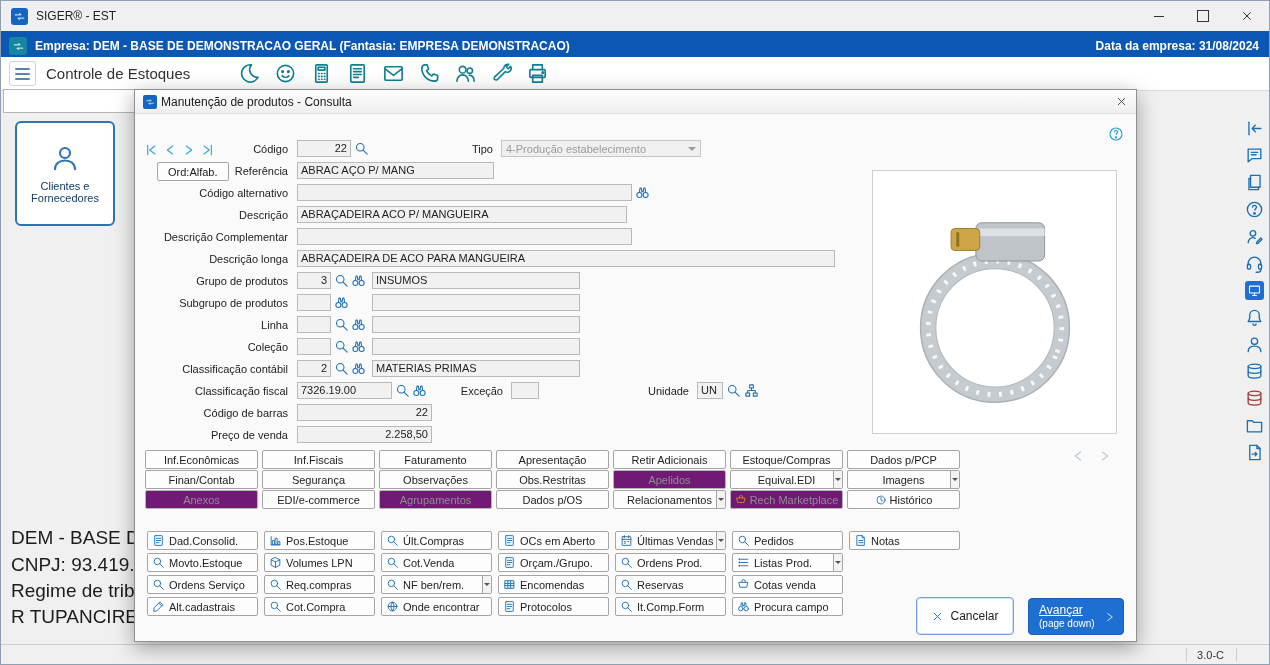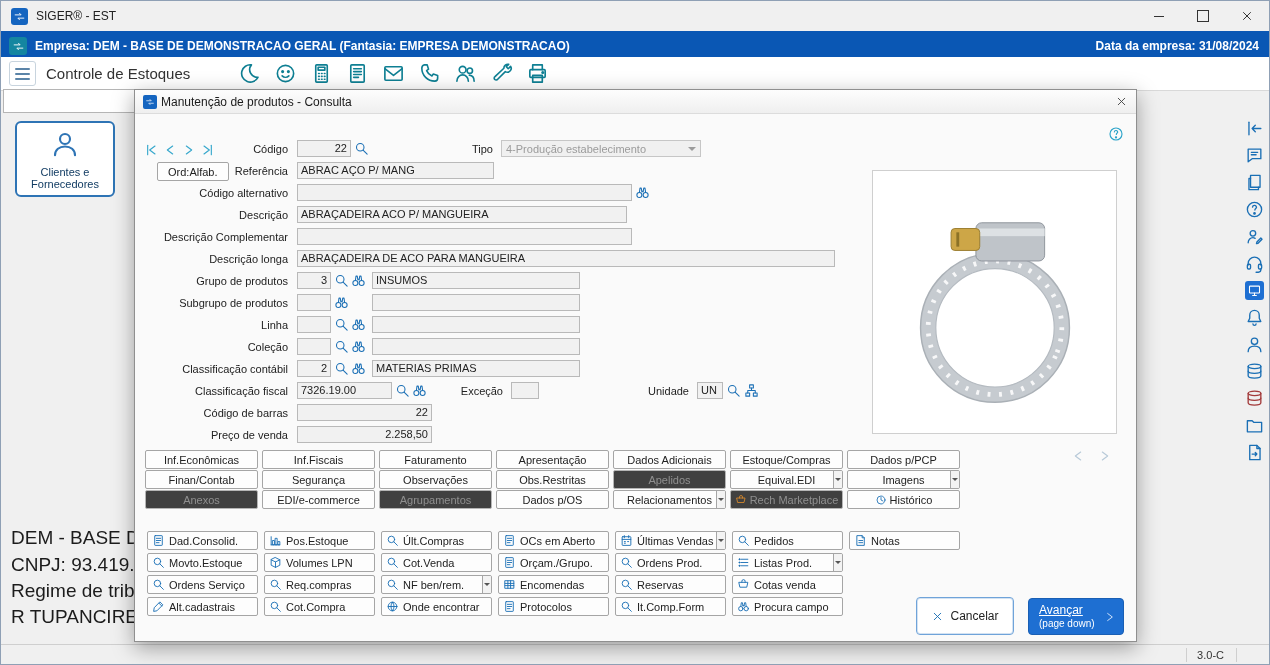--- a/index.html
+++ b/index.html
@@ -24,21 +24,21 @@
   .toolbar { height:34px; background:#fff; border-bottom:1px solid #d9d9d9; display:flex; align-items:center; padding:0 8px; }
   .hmb { width:27px; height:25px; border:1px solid #c8d4de; border-radius:3px; display:flex; flex-direction:column; justify-content:center; gap:3px; padding:0 5px; margin-right:10px; }
   .hmb i { display:block; height:2px; background:#5b84a8; border-radius:1px; }
   .tbtitle { font-size:15px; color:#333; }
   .tbicons { display:flex; gap:13px; margin-left:48px; align-items:center; }
   .tbic { width:23px; height:23px; color:#0e7f93; }
 
   
   .workspace { position:relative; height:555px; background:#f0f0f0; }
   .wsearch { position:absolute; left:2px; top:-2px; width:138px; height:24px; background:#fff; border:1px solid #b5b5b5; }
-  .custcard { position:absolute; left:14px; top:30px; width:100px; height:76px; background:#fff; border:2px solid #2e74b5; border-radius:6px; display:flex; flex-direction:column; align-items:center; justify-content:center; gap:7px; color:#123c63; font-size:11px; text-align:center; padding:6px 4px; }
+  .custcard { position:absolute; left:14px; top:30px; width:100px; height:105px; background:#fff; border:2px solid #2e74b5; border-radius:6px; display:flex; flex-direction:column; align-items:center; justify-content:center; gap:7px; color:#123c63; font-size:11px; text-align:center; padding:6px 4px; }
   .custcard .ic { width:30px; height:30px; color:#2e74b5; }
   .bgline { position:absolute; left:10px; font-size:19px; color:#1c1c1c; white-space:nowrap; }
 
   .rail { position:absolute; right:3px; top:28px; display:flex; flex-direction:column; gap:8px; align-items:center; width:24px; }
   .railic { width:19px; height:19px; color:#1a6fb5; }
   .railic.red { color:#a33b3b; }
   .railic.active { background:#1e6fd2; color:#fff; border-radius:3px; padding:2px; }
 
   
   .dialog { position:absolute; left:133px; top:-2px; width:1003px; height:553px; background:#fafafa; border:1px solid #8f8f8f; box-shadow:0 6px 20px rgba(0,0,0,.35); z-index:10; }
@@ -61,21 +61,21 @@
   .inlbl { text-align:right; font-size:11px; padding-right:8px; flex:none; white-space:nowrap; }
   .select { width:200px; height:17px; background:#f0f0f0; border:1px solid #c6c6c6; color:#9b9b9b; font-size:11px; display:flex; align-items:center; justify-content:space-between; padding:0 4px; flex:none; }
   .chev { width:0; height:0; border-left:4px solid transparent; border-right:4px solid transparent; border-top:4px solid #9b9b9b; }
 
   .imgbox { position:absolute; left:737px; top:56px; width:245px; height:264px; background:#fff; border:1px solid #cfcfcf; display:flex; align-items:center; justify-content:center; }
   .imgbox svg { width:210px; height:240px; }
   .imgnav { position:absolute; top:334px; width:16px; height:16px; color:#b7c9d8; }
 
   .tabgrid { display:grid; grid-template-columns:repeat(7,113px); gap:1px 4px; margin:7px 0 0 10px; }
   .tabbtn { position:relative; height:19px; background:#fdfdfd; border:1px solid #a5a5a5; border-radius:2px; display:flex; align-items:center; justify-content:center; gap:3px; font-size:11px; color:#222; white-space:nowrap; overflow:hidden; }
-  .tabbtn.disabled { background:#404040; color:#8f8f8f; border-color:#b5b5b5; }
+  .tabbtn.disabled { background:#701a75; color:#8f8f8f; border-color:#b5b5b5; }
   .bic { width:12px; height:12px; flex:none; }
   .bic.blue { color:#1a6fb5; } .bic.orange { color:#d98a2b; }
   .mini { position:absolute; right:0; top:0; bottom:0; width:9px; background:#f3f3f3; border-left:1px solid #a5a5a5; display:flex; align-items:center; justify-content:center; }
   .mini::after { content:""; width:0; height:0; border-left:3px solid transparent; border-right:3px solid transparent; border-top:3px solid #555; }
 
   .qgrid { display:grid; grid-template-columns:repeat(7,111px); gap:3px 6px; margin:22px 0 0 12px; }
   .qbtn { position:relative; height:19px; background:#fdfdfd; border:1px solid #a5a5a5; border-radius:2px; display:flex; align-items:center; gap:4px; padding:0 10px 0 4px; font-size:11px; color:#222; white-space:nowrap; overflow:hidden; }
   .qbtn .bic { color:#1a6fb5; width:13px; height:13px; }
   .qempty { height:19px; }
 
@@ -580,21 +580,21 @@
           <div class="tabbtn">
             <span>Inf.Fiscais</span>
           </div>
           <div class="tabbtn">
             <span>Faturamento</span>
           </div>
           <div class="tabbtn">
             <span>Apresentação</span>
           </div>
           <div class="tabbtn">
-            <span>Dados Adicionais</span>
+            <span>Retir Adicionais</span>
           </div>
           <div class="tabbtn">
             <span>Estoque/Compras</span>
           </div>
           <div class="tabbtn">
             <span>Dados p/PCP</span>
           </div>
           <div class="tabbtn">
             <span>Finan/Contab</span>
           </div>

